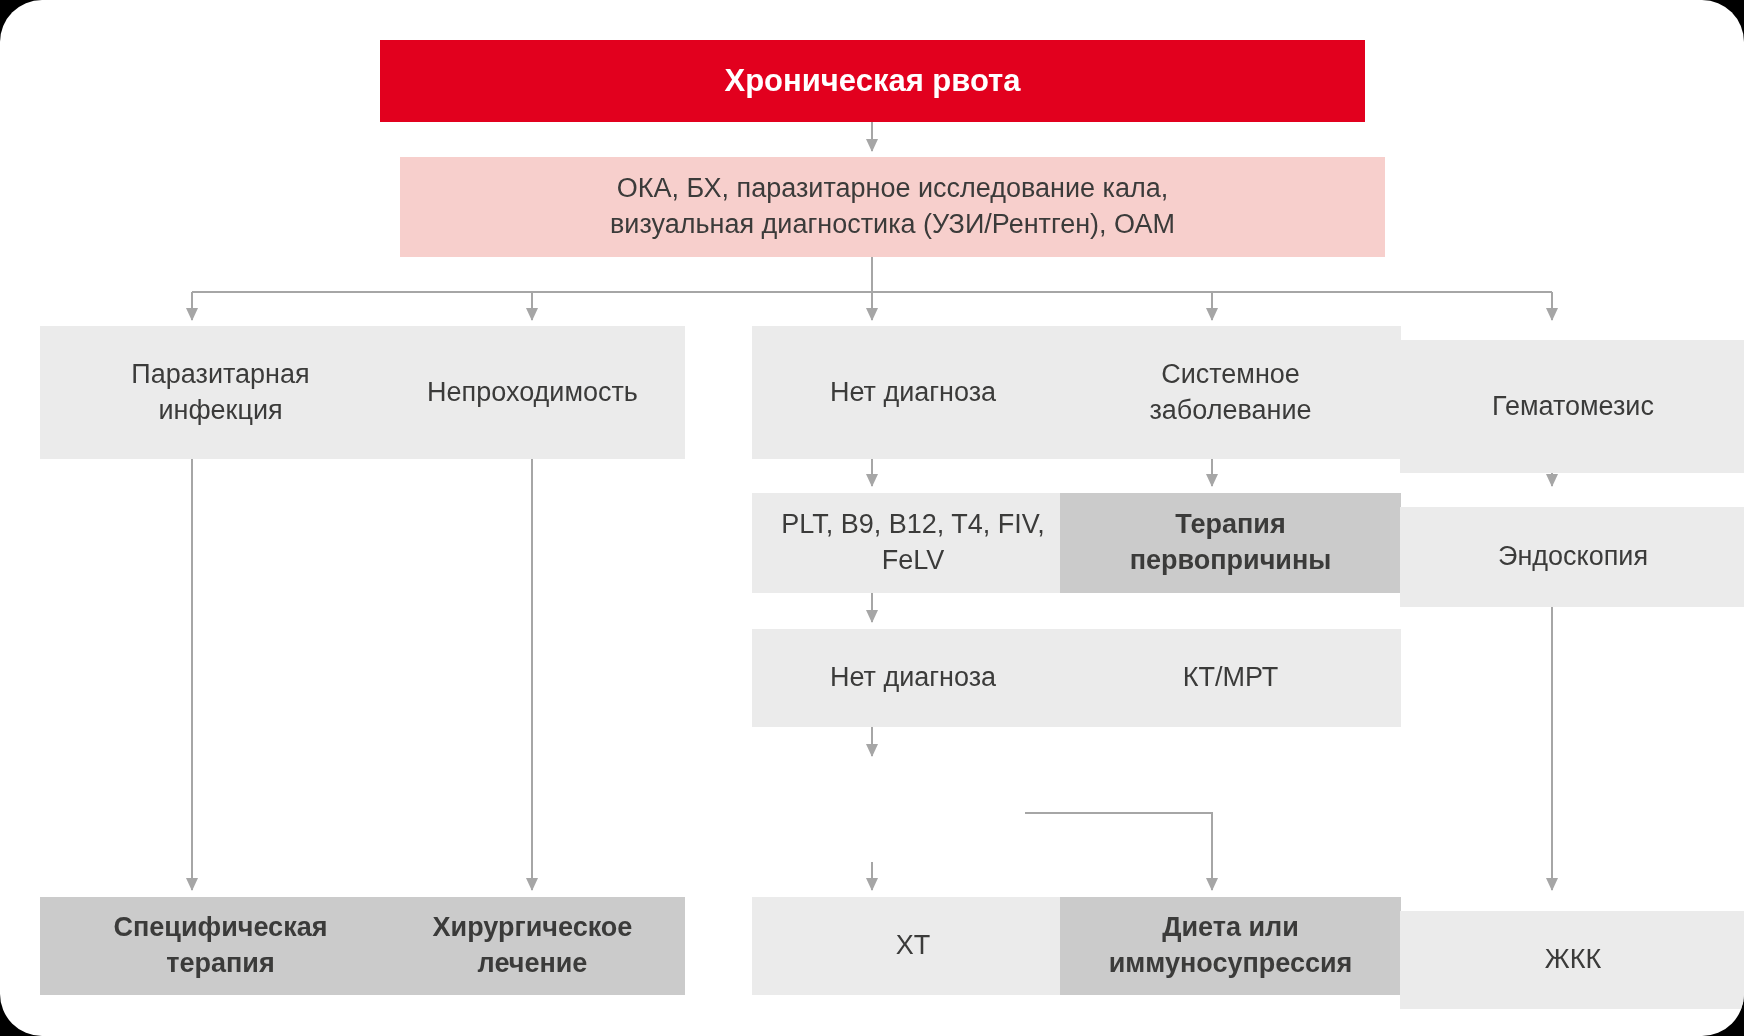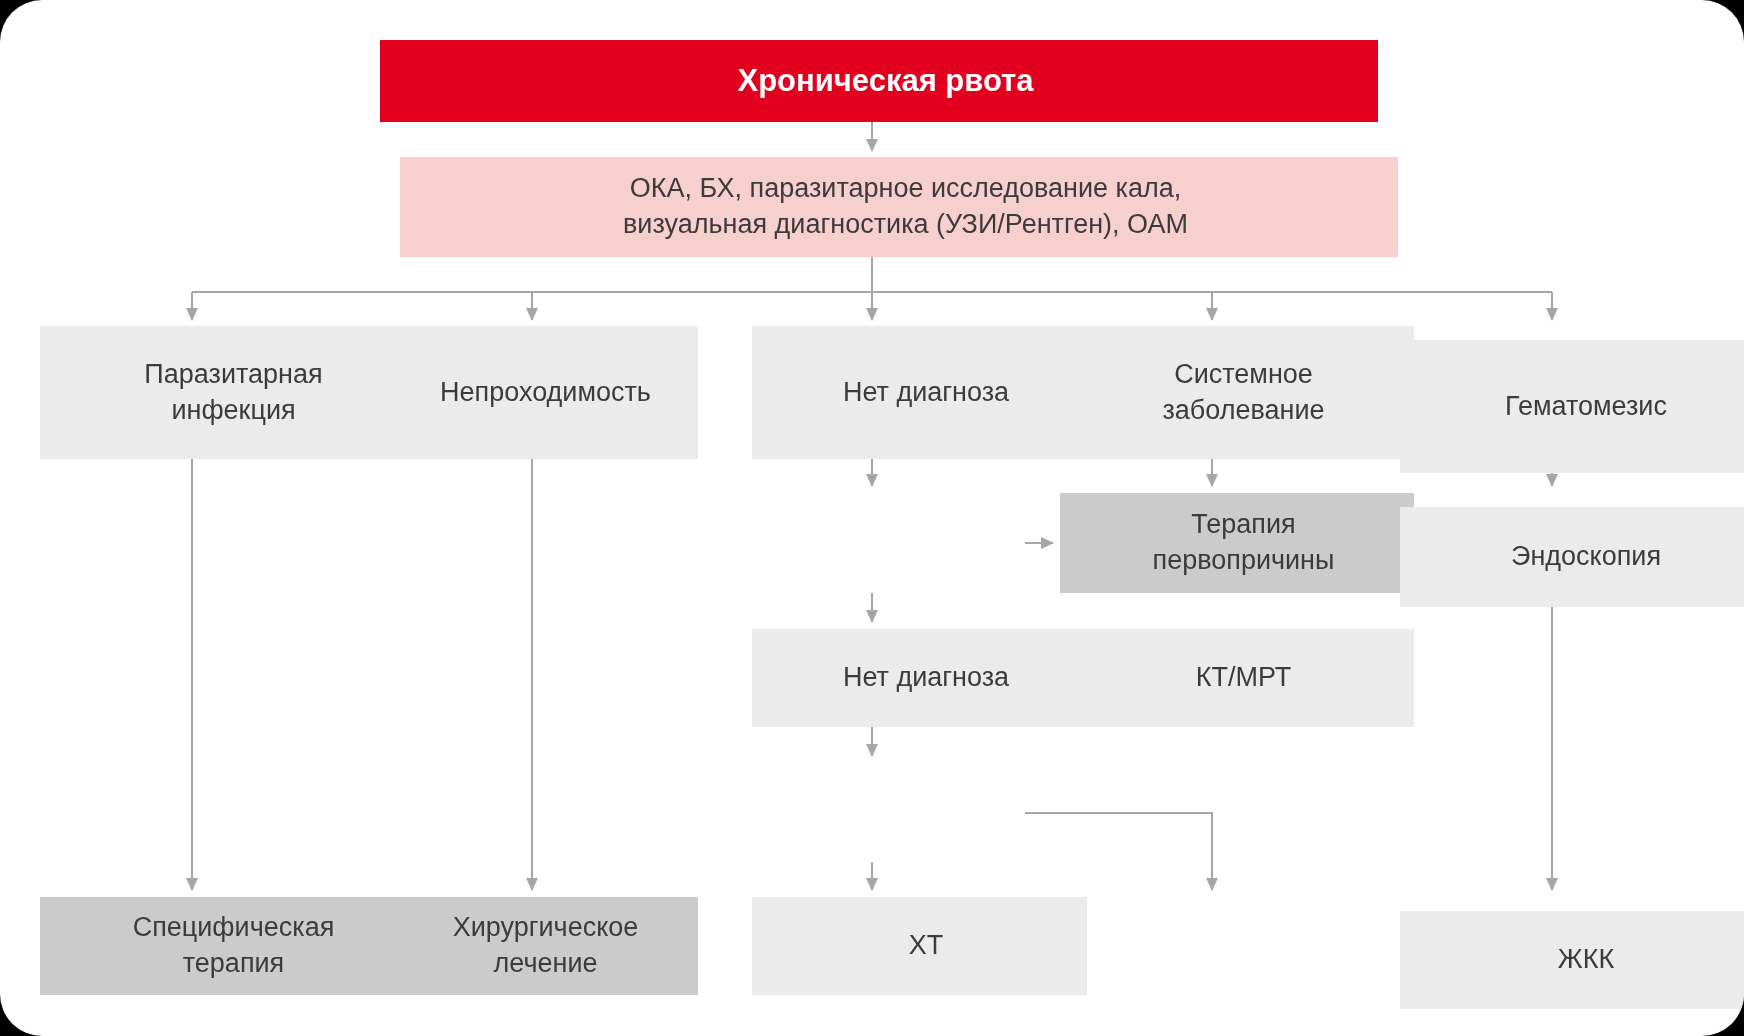--- a/index.html
+++ b/index.html
@@ -9,25 +9,25 @@
   html,body{margin:0;padding:0;}
   body{background:var(--backdrop);font-family:"Liberation Sans",sans-serif;}
   .canvas{position:relative;width:1744px;height:1036px;background:var(--backdrop);overflow:hidden;}
   .card{position:absolute;inset:0;background:var(--background);border-radius:42px;overflow:hidden;}
   .edges{position:absolute;left:0;top:0;width:1744px;height:1036px;}
   .edges line,.edges path{stroke:var(--arrow);stroke-width:2;fill:none;}
   #arrowhead path{fill:var(--arrow);stroke:none;}
 
   .node{position:absolute;display:flex;align-items:center;justify-content:center;
         text-align:center;color:var(--text);font-size:27px;line-height:1.32;
-        white-space:pre-line;padding-left:13px;}
+        white-space:pre-line;}
   .node.red{background:var(--red);color:var(--title-text);font-weight:700;font-size:31px;}
   .node.pink{background:var(--pink);}
   .node.light{background:var(--light-gray);}
-  .node.dark{background:var(--dark-gray);font-weight:400;align-items:center;}
+  .node.dark{background:var(--dark-gray);font-weight:700;align-items:center;}
 
   
   .c1{left:40px;width:361px;} .c2{left:380px;width:305px;} .c3{left:752px;width:322px;}
   .c4{left:1060px;width:341px;} .c5{left:1400px;width:346px;margin-top:14px;}
   
   .r1{top:326px;height:133px;} .r2{top:493px;height:100px;} .r3{top:629px;height:98px;}
   .r4{top:763px;height:99px;} .r5{top:897px;height:98px;}
   
   #n-root{left:380px;top:40px;width:985px;height:82px;}
   #n-initial-workup{left:400px;top:157px;width:985px;height:100px;}
@@ -92,20 +92,24 @@
       <span>Нет диагноза</span>
     </div>
     <div class="node light c4 r1">
       <span>Системное
 заболевание</span>
     </div>
     <div class="node light c5 r1">
       <span>Гематомезис</span>
     </div>
 
+    <div class="node light c3 r2">
+      <span>PLT, B9, B12, T4, FIV,
+FeLV</span>
+    </div>
     <div class="node dark c4 r2">
       <span>Терапия
 первопричины</span>
     </div>
     <div class="node light c5 r2">
       <span>Эндоскопия</span>
     </div>
 
     <div class="node light c3 r3">
       <span>Нет диагноза</span>
@@ -119,18 +123,22 @@
       <span>Специфическая
 терапия</span>
     </div>
     <div class="node dark c2 r5">
       <span>Хирургическое
 лечение</span>
     </div>
     <div class="node light c3 r5">
       <span>ХТ</span>
     </div>
+    <div class="node dark c4 r5">
+      <span>Диета или
+иммуносупрессия</span>
+    </div>
     <div class="node light c5 r5">
       <span>ЖКК</span>
     </div>
 
   </div>
 </div>
 
 </body></html>

